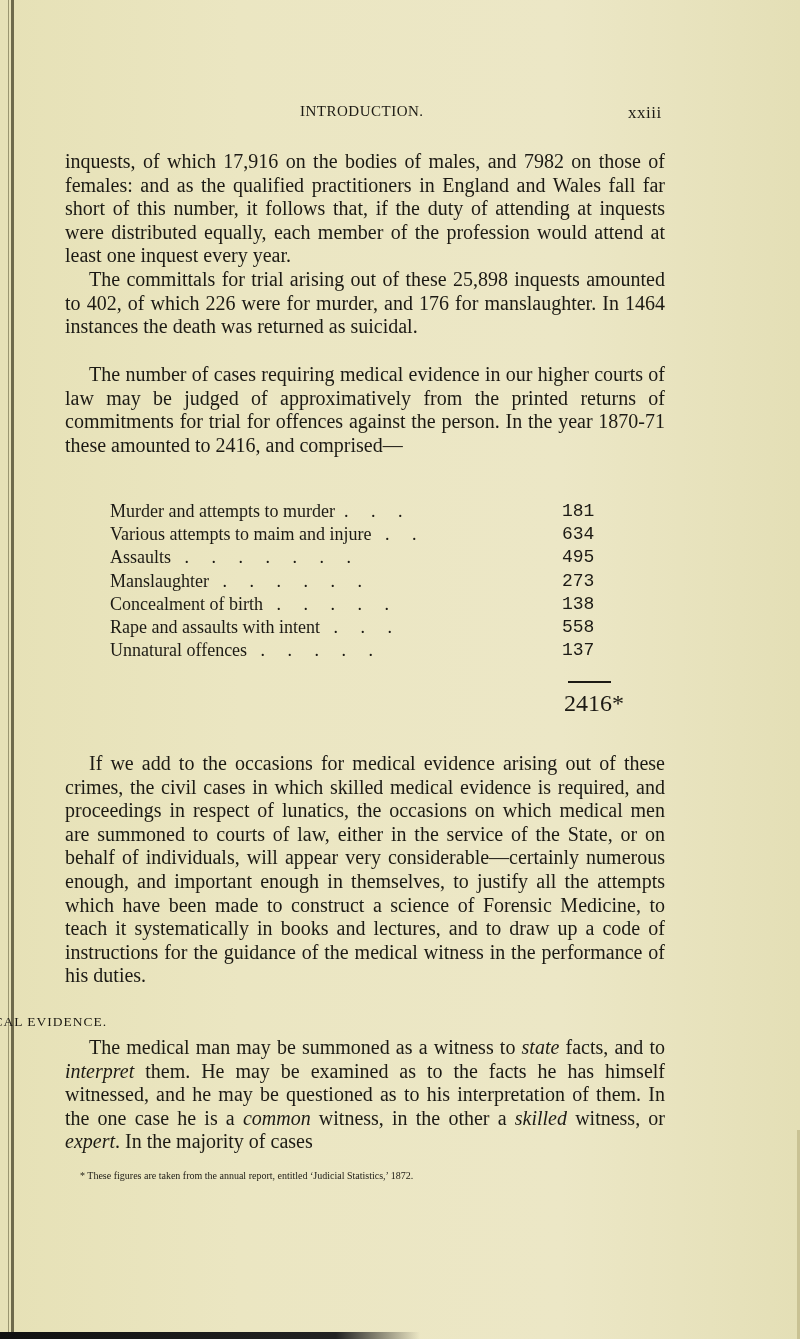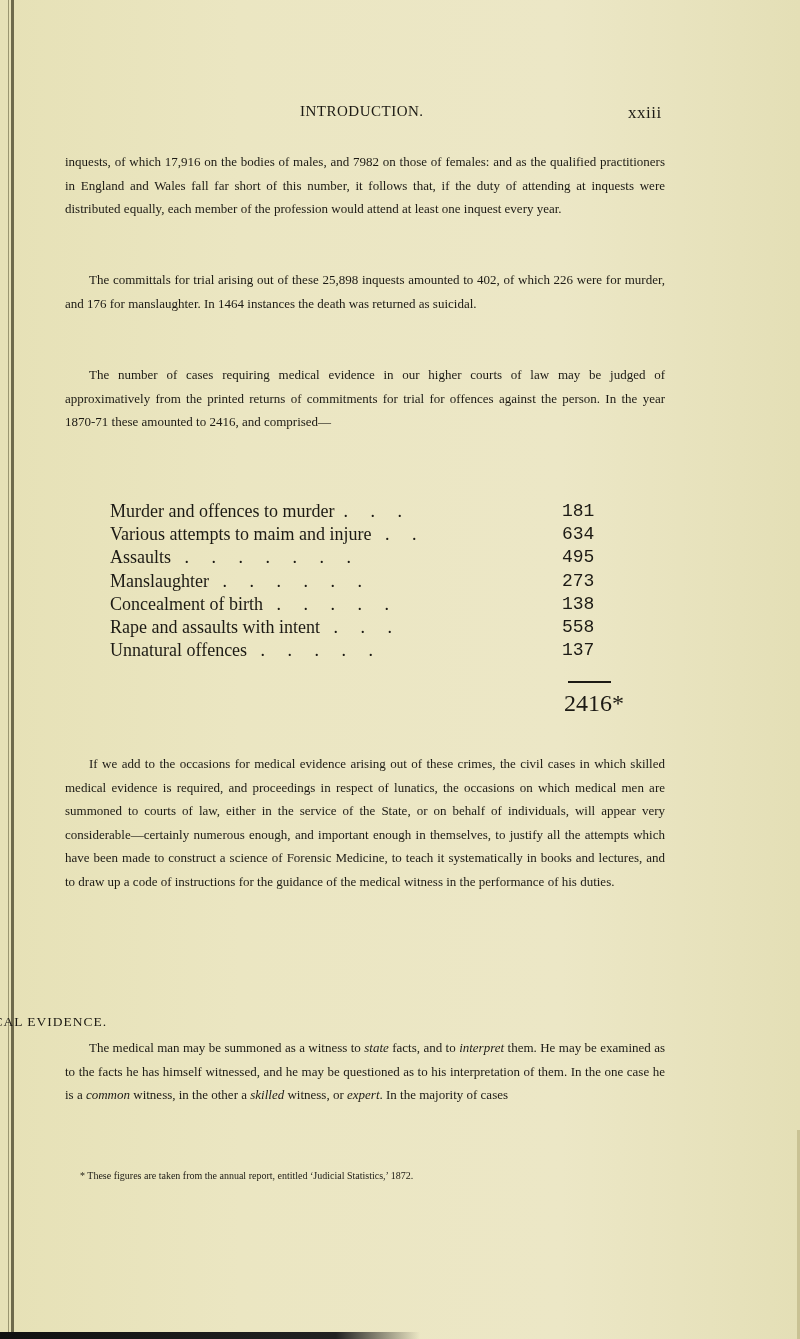--- a/index.html
+++ b/index.html
@@ -60,21 +60,21 @@
     .running-head .folio {
       position: absolute;
       left: 628px;
       font-size: 17px;
     }
     .text {
       position: absolute;
       left: 65px;
       width: 600px;
       font-family: "Liberation Serif", serif;
-      font-size: 13px;
+      font-size: 20px;
       line-height: 23.6px;
       text-align: justify;
     }
     .text p {
       margin: 0;
     }
     .text p.indent {
       text-indent: 24px;
     }
     .text .last-line {
@@ -171,21 +171,21 @@
   <div class="text" id="p2">
     <p class="indent last-line">The committals for trial arising out of these 25,898 inquests amounted to 402, of which 226 were for murder, and 176 for manslaughter.  In 1464 instances the death was returned as suicidal.</p>
   </div>
 
   <div class="text" id="p3">
     <p class="indent last-line">The number of cases requiring medical evidence in our higher courts of law may be judged of approximatively from the printed returns of commitments for trial for offences against the person. In the year 1870-71 these amounted to 2416, and comprised—</p>
   </div>
 
   <div class="table">
     <div class="row">
-      <span class="label"><span>Murder and offences to murder</span><span style="white-space:pre">  .     .     .</span></span>
+      <span class="label"><span>Murder and attempts to murder</span><span style="white-space:pre">  .     .     .</span></span>
       <span class="value">181</span>
     </div>
     <div class="row">
       <span class="label"><span>Various attempts to maim and injure</span><span style="white-space:pre">   .     .</span></span>
       <span class="value">634</span>
     </div>
     <div class="row">
       <span class="label"><span>Assaults</span><span style="white-space:pre">   .     .     .     .     .     .     .</span></span>
       <span class="value">495</span>
     </div>

